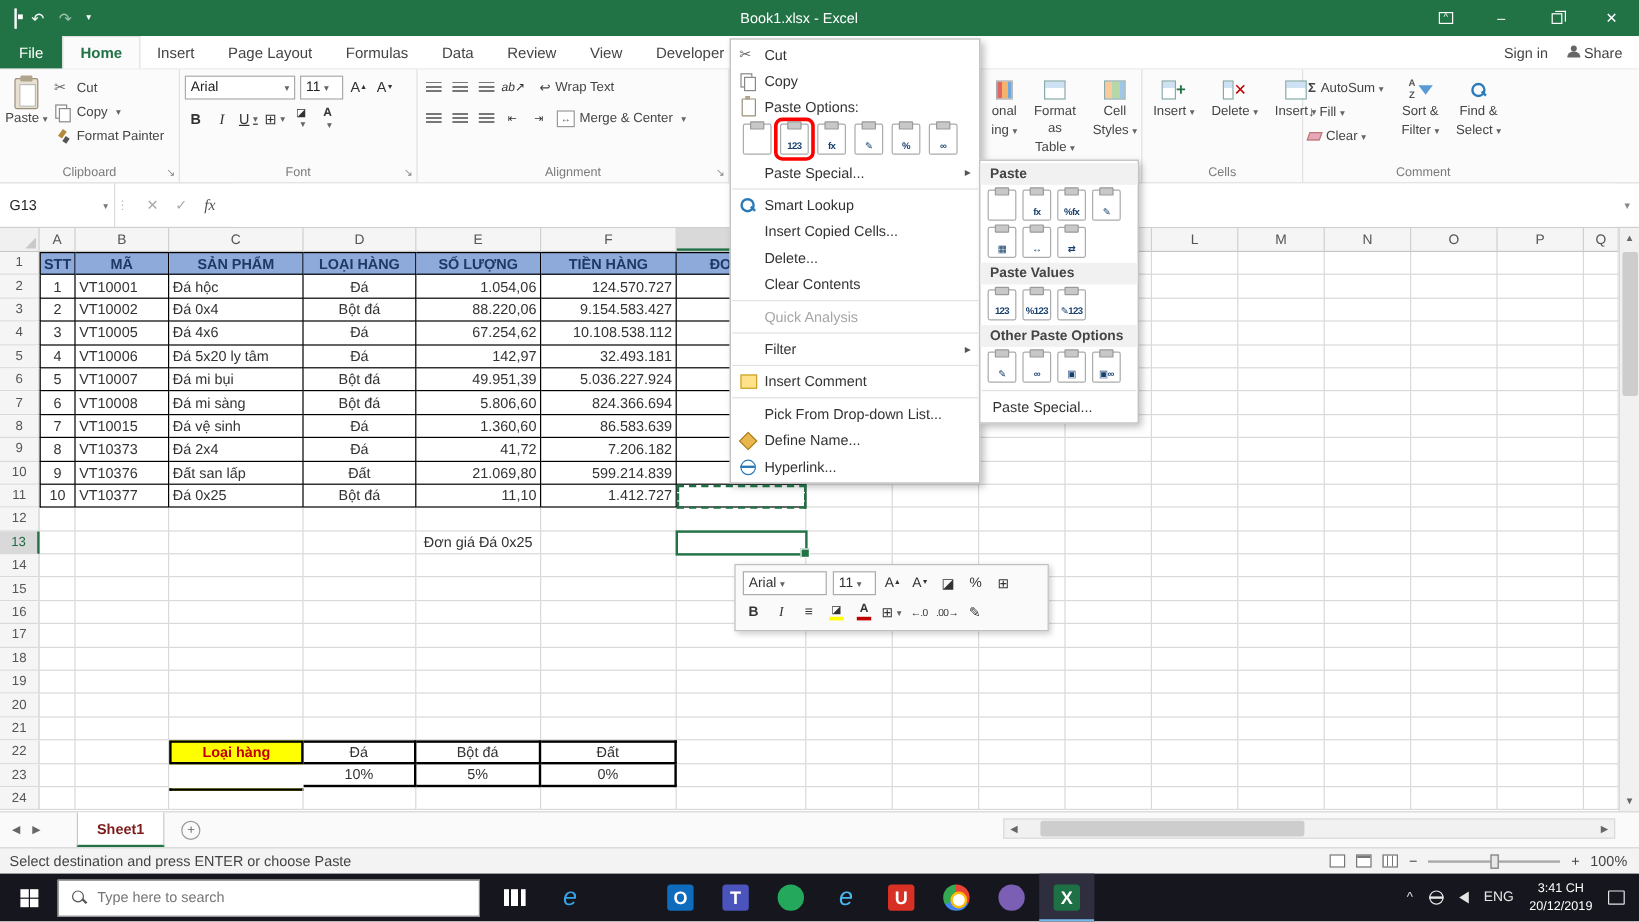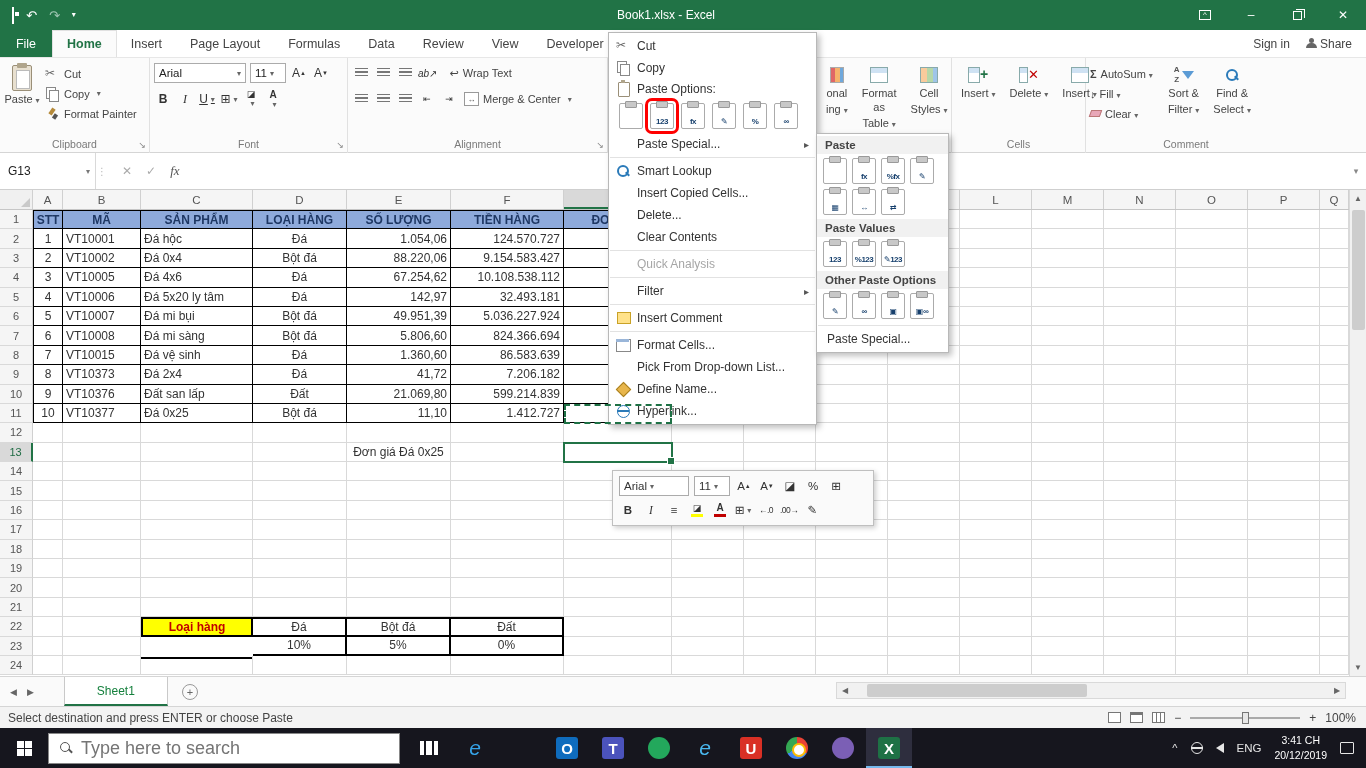--- a/index.html
+++ b/index.html
@@ -129,21 +129,21 @@
 #selbox::after{content:"";position:absolute;right:-4px;bottom:-4px;width:6px;height:6px;background:#217346;border:1px solid #fff}
 
 #minitb{position:absolute;left:612px;top:470px;width:262px;height:56px;background:#fafafa;border:1px solid #bfbfbf;box-shadow:2px 2px 5px rgba(0,0,0,.2);z-index:60;padding:3px 6px;display:flex;flex-direction:column;justify-content:space-between}
 .mrow{display:flex;align-items:center;gap:5px;height:24px}
 .mcombo{height:20px;border:1px solid #ababab;background:#fff;display:flex;align-items:center;padding:0 4px;font-size:11.5px}
 .mbtn{min-width:18px;height:18px;display:flex;align-items:center;justify-content:center;font-size:11.5px;color:#333}
 .tiny{font-size:8.5px;letter-spacing:-0.5px}
 
 #sheetbar{position:absolute;left:0;top:676px;width:1366px;height:30px;background:#fafafa;border-top:1px solid #d5d5d5;display:flex;align-items:stretch}
 .snav{display:flex;align-items:center;gap:10px;padding:0 10px;color:#666;font-size:9px}
-.stab{margin-left:20px;padding:0 32px;display:flex;align-items:center;background:#fff;border-left:1px solid #c9c9c9;border-right:1px solid #c9c9c9;border-bottom:2px solid #217346;color:#15803d;font-weight:normal;font-size:12px}
+.stab{margin-left:20px;padding:0 16px;display:flex;align-items:center;background:#fff;border-left:1px solid #c9c9c9;border-right:1px solid #c9c9c9;border-bottom:2px solid #217346;color:#7f1d1d;font-weight:bold;font-size:12px}
 .addsheet{width:16px;height:16px;border:1px solid #999;border-radius:50%;display:flex;align-items:center;justify-content:center;color:#666;font-size:11px;margin:auto 0 auto 14px}
 #hscroll{position:absolute;right:20px;top:682px;width:510px;height:17px;background:#f1f1f1;border:1px solid #d9d9d9;display:flex;align-items:center}
 #hthumb{width:220px;height:13px;background:#cdcdcd;border-radius:2px;margin-left:14px}
 .harrow{width:16px;text-align:center;font-size:8px;color:#666}
 
 #statusbar{position:absolute;left:0;top:706px;width:1366px;height:22px;background:#f3f3f3;border-top:1px solid #d5d5d5;display:flex;align-items:center;font-size:12px;color:#444}
 #statusmsg{padding-left:8px}
 #statusright{margin-left:auto;display:flex;align-items:center;gap:9px;padding-right:10px}
 .vicon{width:13px;height:11px;border:1px solid #777;background:#fff}
 .vicon.v2{background:linear-gradient(#777 0 2px,#fff 2px)}
@@ -152,21 +152,21 @@
 #zoomthumb{position:absolute;left:52px;top:-5px;width:7px;height:12px;background:#e8e8e8;border:1px solid #777}
 
 #taskbar{position:absolute;left:0;top:728px;width:1366px;height:40px;background:#16161e;display:flex;align-items:center;z-index:90}
 #startbtn{width:48px;height:40px;display:flex;align-items:center;justify-content:center}
 .winlogo{width:15px;height:15px;display:grid;grid-template-columns:7px 7px;grid-template-rows:7px 7px;gap:1px}
 .winlogo span{background:#fff}
 #searchbox{width:352px;height:31px;background:#fff;display:flex;align-items:center;border:1px solid #888}
 .maglass{width:12px;height:12px;position:relative;margin:0 9px 0 11px}
 .maglass::before{content:"";position:absolute;left:0;top:0;width:8px;height:8px;border:1.5px solid #555;border-radius:50%}
 .maglass::after{content:"";position:absolute;left:8px;top:8px;width:5px;height:1.5px;background:#555;transform:rotate(45deg)}
-#searchinput{border:none;outline:none;font-size:18px;color:#0f766e;width:280px;background:transparent;font-family:"Liberation Sans","DejaVu Sans",sans-serif}
+#searchinput{border:none;outline:none;font-size:12px;color:#0f766e;width:280px;background:transparent;font-family:"Liberation Sans","DejaVu Sans",sans-serif}
 #tbicons{display:flex;align-items:center;height:40px;margin-left:6px}
 .tbi{width:46px;height:40px;display:flex;align-items:center;justify-content:center}
 .tbi.active{background:#2e2e3e;box-shadow:inset 0 -2px 0 #76b9ed}
 .ai{width:22px;height:22px;display:flex;align-items:center;justify-content:center;font-weight:bold;font-size:15px;border-radius:3px;color:#fff}
 .i-task-view{width:18px;height:14px;background:linear-gradient(90deg,#fff 0 4px,transparent 4px 6px,#fff 6px 12px,transparent 12px 14px,#fff 14px 18px)}
 .i-edge{color:#35a3e8;font-size:21px;font-style:italic}
 .i-outlook{background:#0f6cbd}
 .i-blue{background:#4b53bc}
 .i-green{background:#23a85c;border-radius:50%}
 .i-ie{color:#49b8ef;font-size:21px;font-style:italic}
@@ -1012,24 +1012,20 @@
       <span class="mic"></span>
       <span class="mlab">Filter</span>
     </div>
     <div class="msep"></div>
     <div class="mi">
       <span class="mic ic-comment-icon"></span>
       <span class="mlab">Insert Comment</span>
     </div>
     <div class="msep"></div>
     <div class="mi">
-      <span class="mic ic-format-cells-icon"></span>
-      <span class="mlab">Format Cells...</span>
-    </div>
-    <div class="mi">
       <span class="mic"></span>
       <span class="mlab">Pick From Drop-down List...</span>
     </div>
     <div class="mi">
       <span class="mic ic-name-tag-icon"></span>
       <span class="mlab">Define Name...</span>
     </div>
     <div class="mi">
       <span class="mic ic-globe-icon"></span>
       <span class="mlab">Hyperlink...</span>

